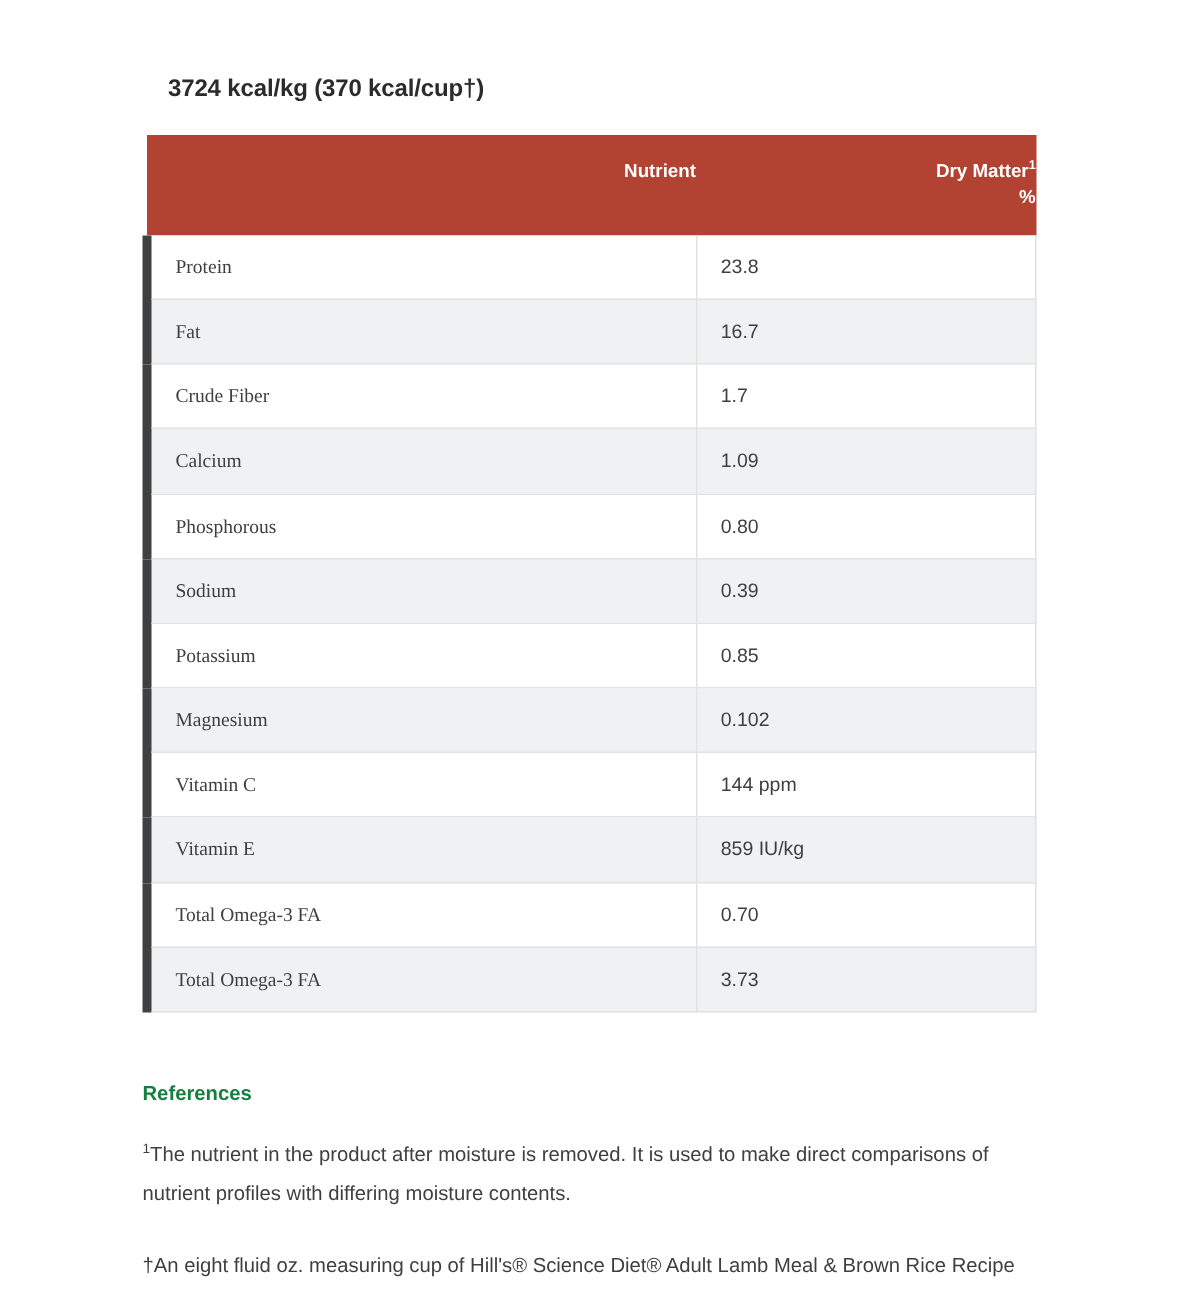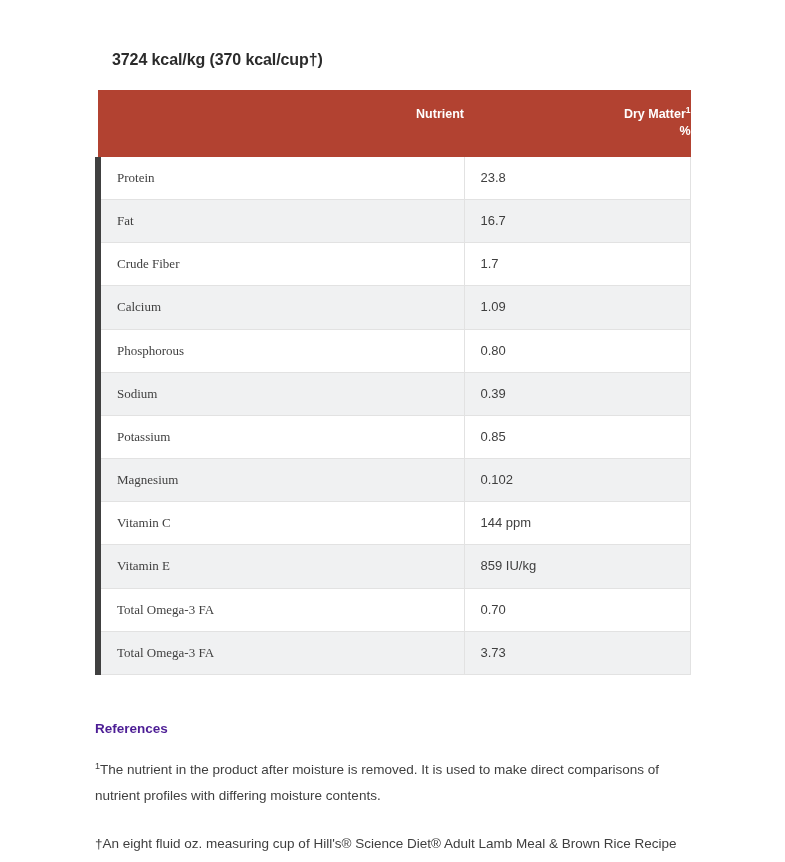--- a/index.html
+++ b/index.html
@@ -74,21 +74,21 @@
   }
   table.nutrient-table tbody tr:nth-child(even) td {
     background: #f0f1f2;
   }
   table.nutrient-table tbody tr:nth-child(odd) td {
     background: #ffffff;
   }
   .references-heading {
     font-size: 13.5px;
     font-weight: bold;
-    color: #4c1d95;
+    color: #15803d;
     margin: 0;
     padding-top: 46px;
   }
   .ref-para {
     font-size: 13.5px;
     line-height: 1.95;
     color: #3f3f3f;
     margin: 0;
     padding-top: 21px;
     width: 595px;

